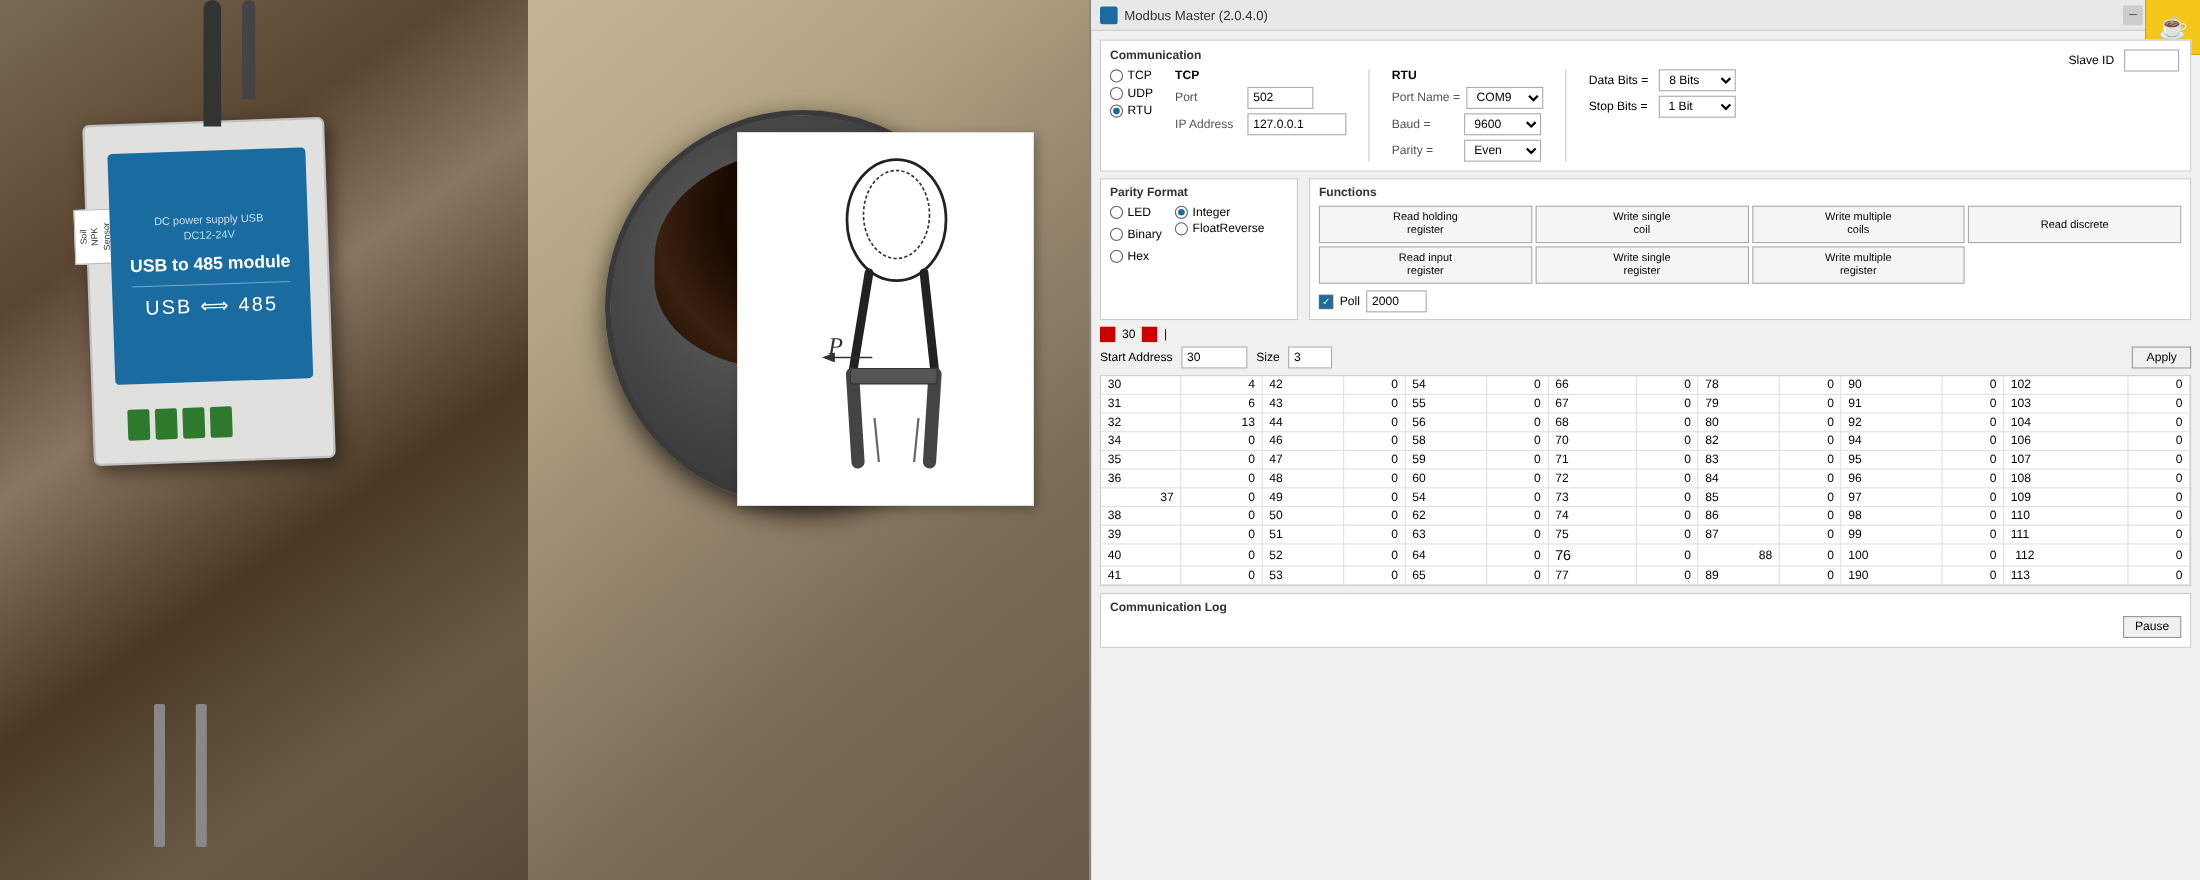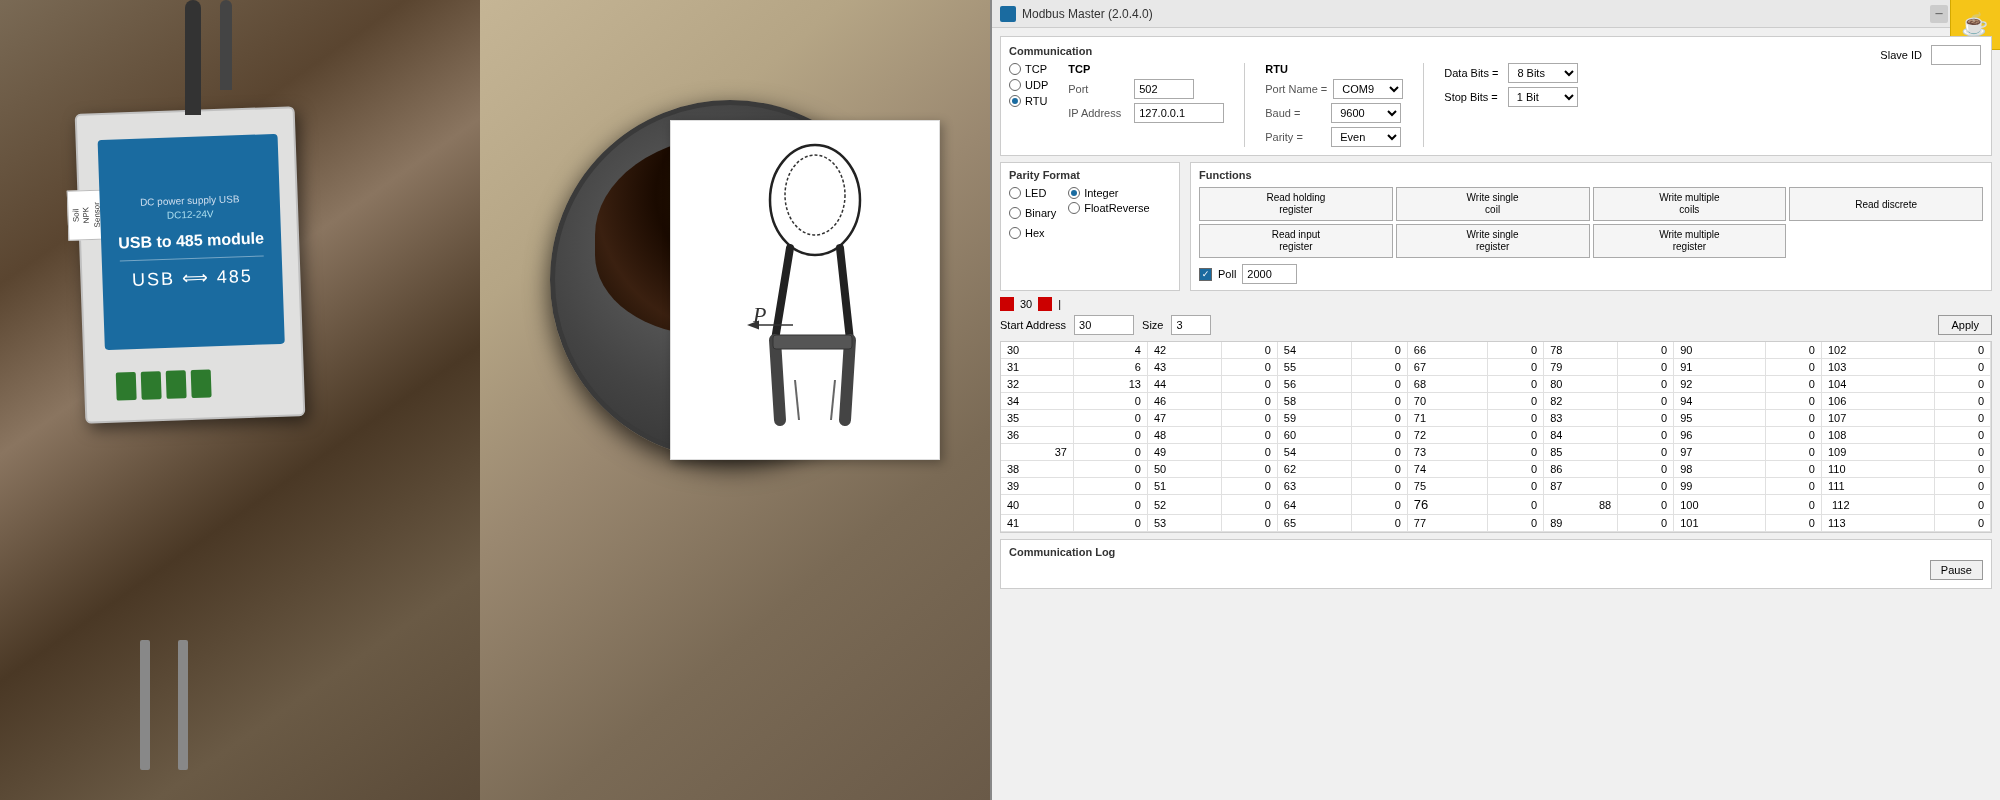--- a/index.html
+++ b/index.html
@@ -705,21 +705,21 @@
               <td style="border-right: 1px solid rgb(224, 224, 224); border-bottom: 1px solid rgb(224, 224, 224); padding: 2px 6px; font-size: 11px; white-space: nowrap;">41</td>
               <td style="border-right: 1px solid rgb(224, 224, 224); border-bottom: 1px solid rgb(224, 224, 224); padding: 2px 6px; font-size: 11px; white-space: nowrap; text-align: right;">0</td>
               <td style="border-right: 1px solid rgb(224, 224, 224); border-bottom: 1px solid rgb(224, 224, 224); padding: 2px 6px; font-size: 11px; white-space: nowrap;">53</td>
               <td style="border-right: 1px solid rgb(224, 224, 224); border-bottom: 1px solid rgb(224, 224, 224); padding: 2px 6px; font-size: 11px; white-space: nowrap; text-align: right;">0</td>
               <td style="border-right: 1px solid rgb(224, 224, 224); border-bottom: 1px solid rgb(224, 224, 224); padding: 2px 6px; font-size: 11px; white-space: nowrap;">65</td>
               <td style="border-right: 1px solid rgb(224, 224, 224); border-bottom: 1px solid rgb(224, 224, 224); padding: 2px 6px; font-size: 11px; white-space: nowrap; text-align: right;">0</td>
               <td style="border-right: 1px solid rgb(224, 224, 224); border-bottom: 1px solid rgb(224, 224, 224); padding: 2px 6px; font-size: 11px; white-space: nowrap;">77</td>
               <td style="border-right: 1px solid rgb(224, 224, 224); border-bottom: 1px solid rgb(224, 224, 224); padding: 2px 6px; font-size: 11px; white-space: nowrap; text-align: right;">0</td>
               <td style="border-right: 1px solid rgb(224, 224, 224); border-bottom: 1px solid rgb(224, 224, 224); padding: 2px 6px; font-size: 11px; white-space: nowrap;">89</td>
               <td style="border-right: 1px solid rgb(224, 224, 224); border-bottom: 1px solid rgb(224, 224, 224); padding: 2px 6px; font-size: 11px; white-space: nowrap; text-align: right;">0</td>
-              <td style="border-right: 1px solid rgb(224, 224, 224); border-bottom: 1px solid rgb(224, 224, 224); padding: 2px 6px; font-size: 11px; white-space: nowrap;">101</td>
+              <td style="border-right: 1px solid rgb(224, 224, 224); border-bottom: 1px solid rgb(224, 224, 224); padding: 2px 6px; font-size: 11px; white-space: nowrap;">190</td>
               <td style="border-right: 1px solid rgb(224, 224, 224); border-bottom: 1px solid rgb(224, 224, 224); padding: 2px 6px; font-size: 11px; white-space: nowrap; text-align: right;">0</td>
               <td style="border-right: 1px solid rgb(224, 224, 224); border-bottom: 1px solid rgb(224, 224, 224); padding: 2px 6px; font-size: 11px; white-space: nowrap;">113</td>
               <td style="border-right: 1px solid rgb(224, 224, 224); border-bottom: 1px solid rgb(224, 224, 224); padding: 2px 6px; font-size: 11px; white-space: nowrap; text-align: right;">0</td>
             </tr>
           </tbody>
       </table>
     </div>
 
     <div class="comm-log">
       <div class="section-label">Communication Log</div>

